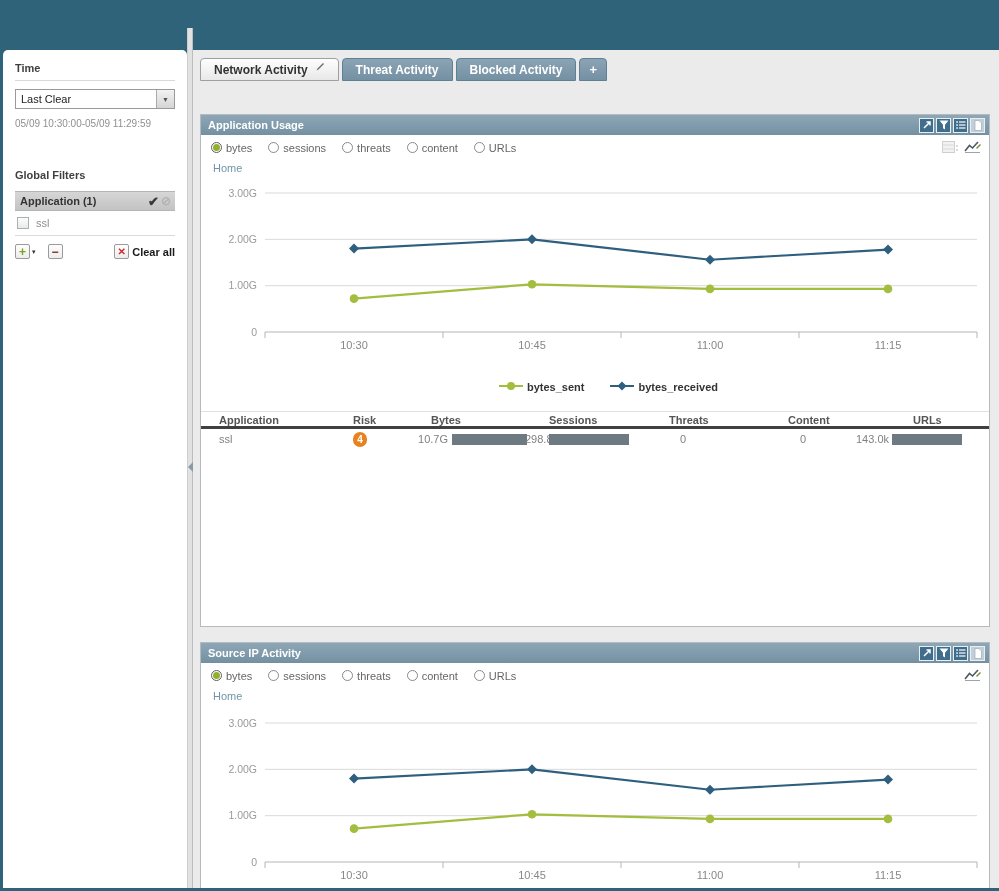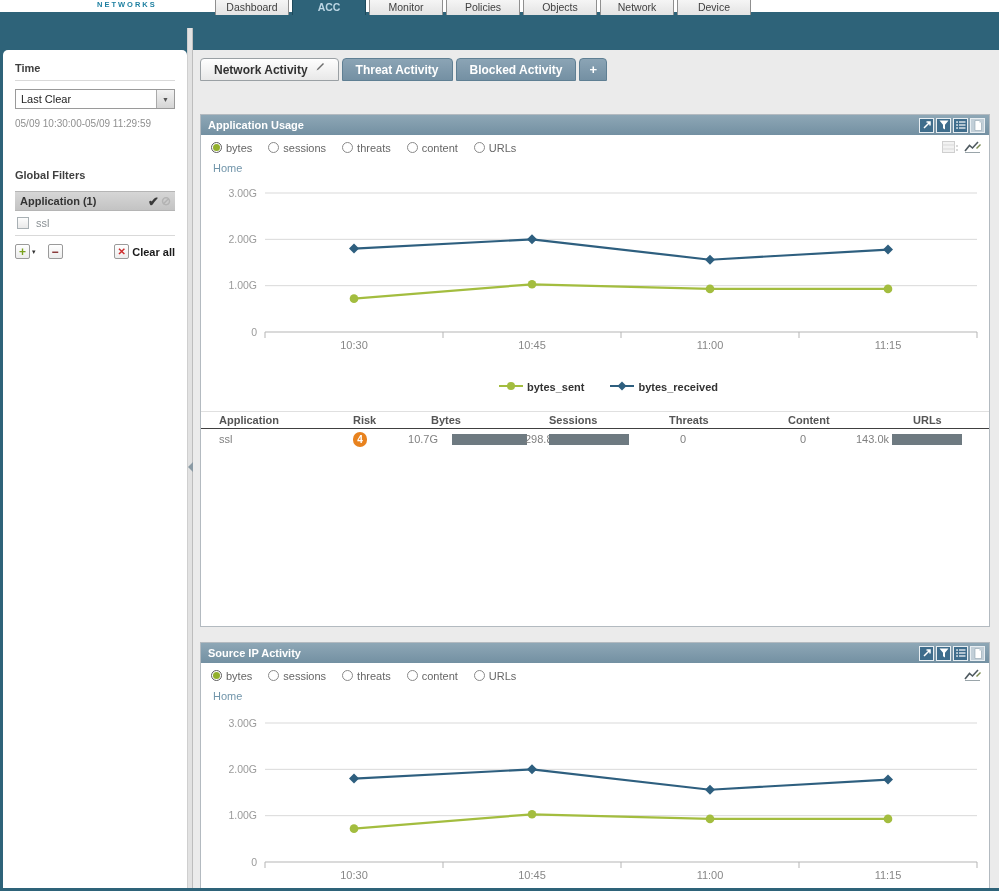--- a/index.html
+++ b/index.html
@@ -85,49 +85,37 @@
   .home-link { position:absolute; left:12px; top:47px; font-size:11px; color:#7195aa; text-decoration:none; cursor:pointer; }
   .chart { position:absolute; left:4px; }
   #panel0 .chart { top:60px; }
   #panel1 .chart { top:62px; }
 
   .legend { position:absolute; left:0; top:266px; width:100%; display:flex; justify-content:center; gap:26px;
             font-size:11px; font-weight:bold; color:#333;padding-left:27px; }
   .legend-item { display:flex; align-items:center; gap:4px; }
 
   .apptable { position:absolute; left:0; top:296px; width:100%; }
-  .t-head { position:relative; height:18px; border-top:1px solid #e0e0e0; border-bottom:1px solid #404040; }
+  .t-head { position:relative; height:18px; border-top:1px solid #e0e0e0; border-bottom:3px solid #404040; }
   .t-head span { position:absolute; top:2px; font-size:11px; font-weight:bold; color:#555; }
   .t-row { position:relative; height:22px; }
   .t-row span { position:absolute; top:4px; font-size:11px; color:#808080; }
   .app-link { color:#4a7ca3; cursor:pointer; }
   .risk-badge { width:14px; height:15px; border-radius:7px; background:#e8821e; color:#fff; font-size:10px; font-weight:bold;
                 display:flex; align-items:center; justify-content:center; position:absolute; top:3px; }
   .hbar { position:absolute; top:5px; height:11px; background:#6e7a81; }
   .num-val { text-align:right; }
 
   .bottom-band { position:absolute; left:0; bottom:0; width:999px; height:3px; background:#2e6379; z-index:6; }
 </style>
 </head>
 <body>
 
 <div id="app">
 
-  <div class="top-header">
-    <span class="logo">NETWORKS</span>
-    <div class="nav-tabs" id="navTabs">
-        <div class="nav-tab">Dashboard</div>
-        <div class="nav-tab active">ACC</div>
-        <div class="nav-tab">Monitor</div>
-        <div class="nav-tab">Policies</div>
-        <div class="nav-tab">Objects</div>
-        <div class="nav-tab">Network</div>
-        <div class="nav-tab">Device</div>
-      </div>
-  </div>
   <div class="teal-band"></div>
 
   <div class="sidebar">
     <div class="sb-panel">
       <div class="sb-heading">Time</div>
       <hr class="sb-rule">
       <div class="dropdown">
         <span>Last Clear</span>
         <span class="dd-btn">▼</span>
       </div>
@@ -315,21 +303,21 @@
               <span style="left: 152px;">Risk</span>
               <span style="left: 230px;">Bytes</span>
               <span style="left: 348px;">Sessions</span>
               <span style="left: 468px;">Threats</span>
               <span style="left: 587px;">Content</span>
               <span style="left: 712px;">URLs</span>
             </div>
             <div class="t-row">
               <span class="app-link" style="left: 18px;">ssl</span>
               <div class="risk-badge" style="left: 152px;">4</div>
-              <span class="num-val" style="left: 197px; width: 50px; text-align: center;">10.7G</span>
+              <span class="num-val" style="left: 197px; width: 50px;">10.7G</span>
               <div class="hbar" style="left: 251px; width: 75px;"></div>
               <span class="num-val" style="left: 307px; width: 50px;">298.8k</span>
               <div class="hbar" style="left: 348px; width: 80px;"></div>
               <span class="num-val" style="left: 445px; width: 40px;">0</span>
               <span class="num-val" style="left: 565px; width: 40px;">0</span>
               <span class="num-val" style="left: 638px; width: 50px;">143.0k</span>
               <div class="hbar" style="left: 691px; width: 70px;"></div>
             </div>
           </div>
       </div>

